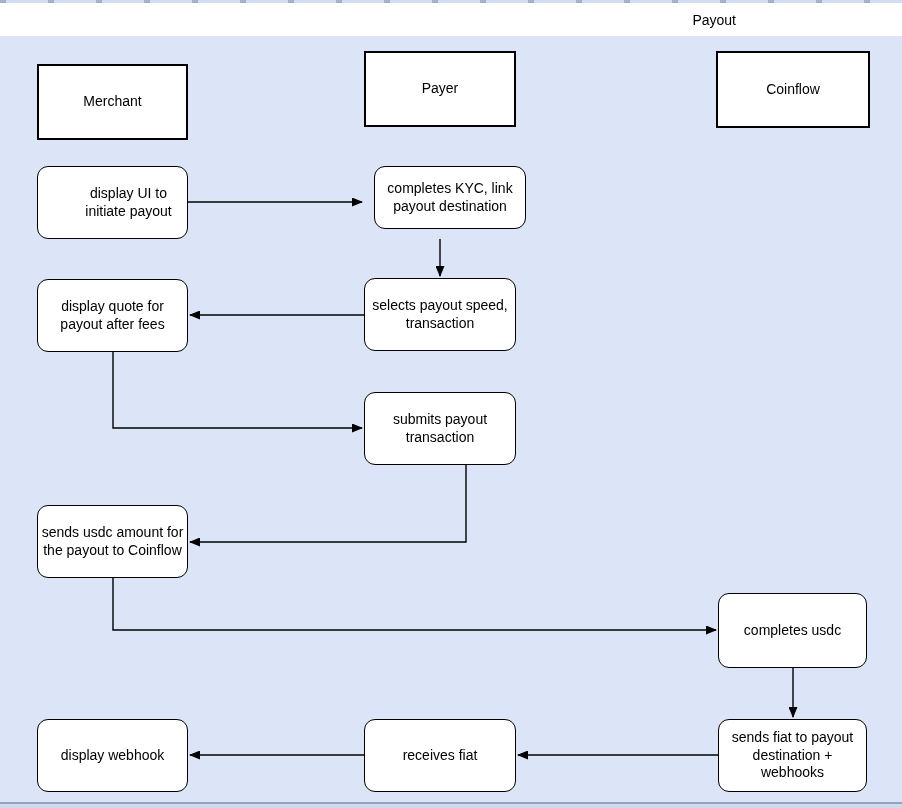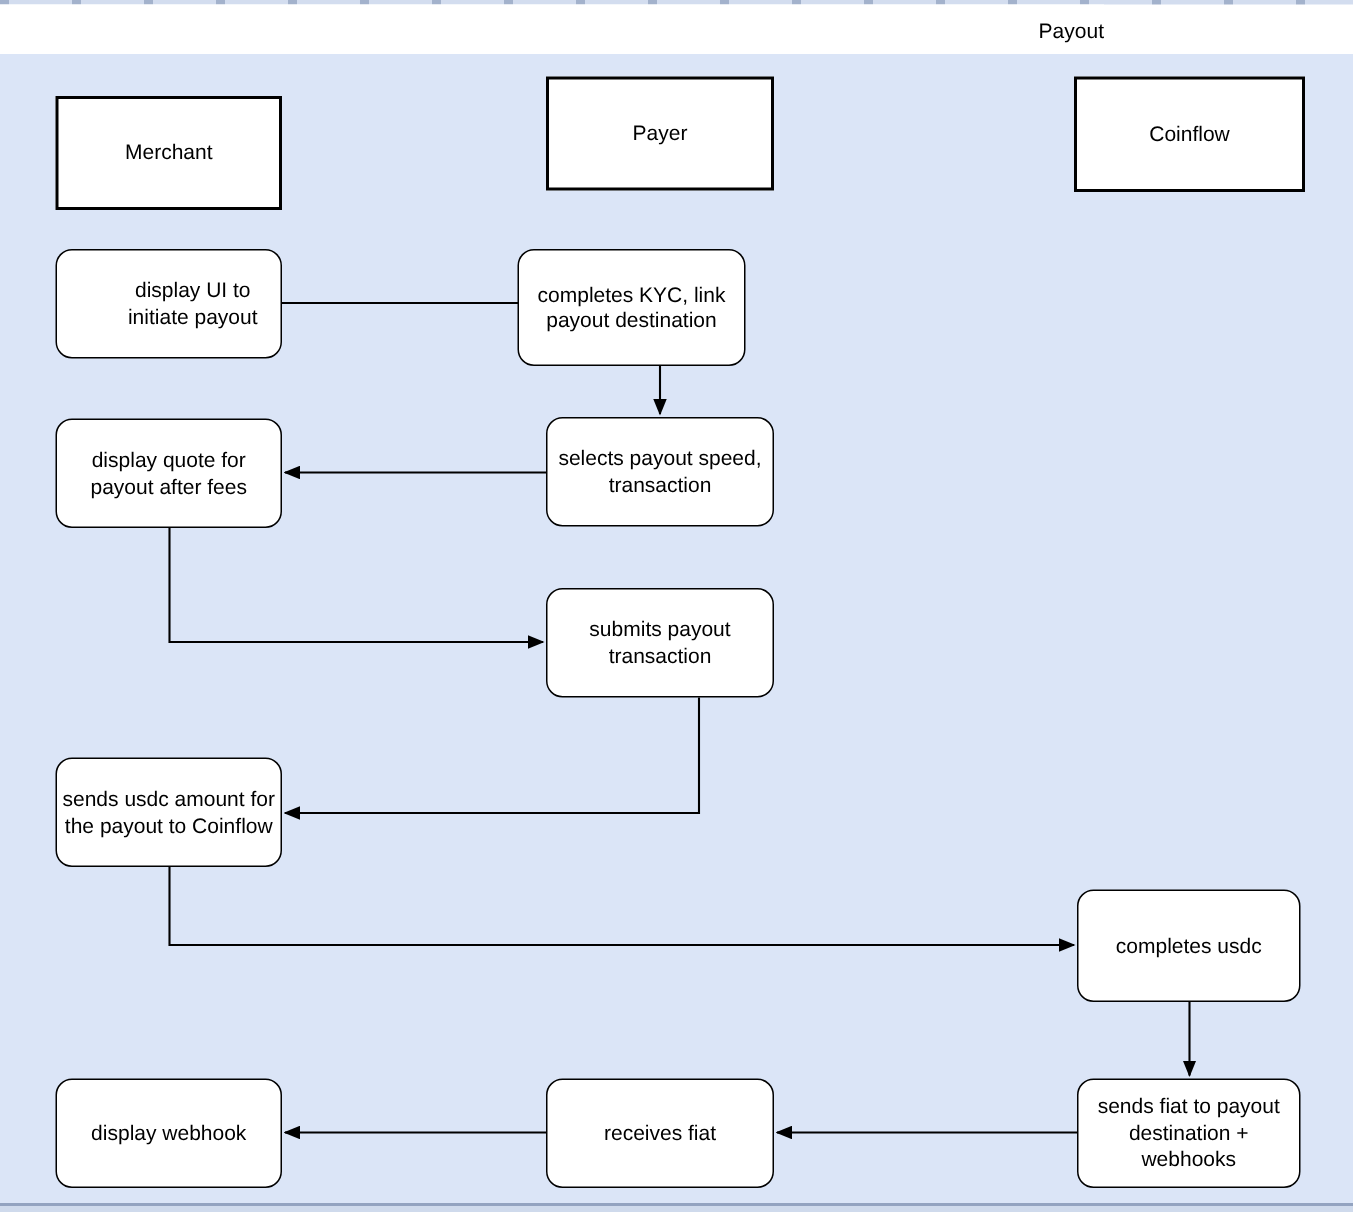--- a/index.html
+++ b/index.html
@@ -91,21 +91,21 @@
       </div>
       <div class="node rect" style="left: 364px; top: 51px; width: 152px; height: 76px;">
         <span>Payer</span>
       </div>
       <div class="node rect" style="left: 716px; top: 51px; width: 154px; height: 77px;">
         <span>Coinflow</span>
       </div>
       <div class="node rounded" style="left: 37px; top: 166px; width: 151px; height: 73px; padding-left: 34px;">
         <span>display UI to initiate payout</span>
       </div>
-      <div class="node rounded" style="left: 345px; top: 166px; width: 152px; height: 78px;">
+      <div class="node rounded" style="left: 374px; top: 166px; width: 152px; height: 63px;">
         <span>completes KYC, link payout destination</span>
       </div>
       <div class="node rounded" style="left: 37px; top: 279px; width: 151px; height: 73px;">
         <span>display quote for payout after fees</span>
       </div>
       <div class="node rounded" style="left: 364px; top: 278px; width: 152px; height: 73px;">
         <span>selects payout speed, transaction</span>
       </div>
       <div class="node rounded" style="left: 364px; top: 392px; width: 152px; height: 73px;">
         <span>submits payout transaction</span>

